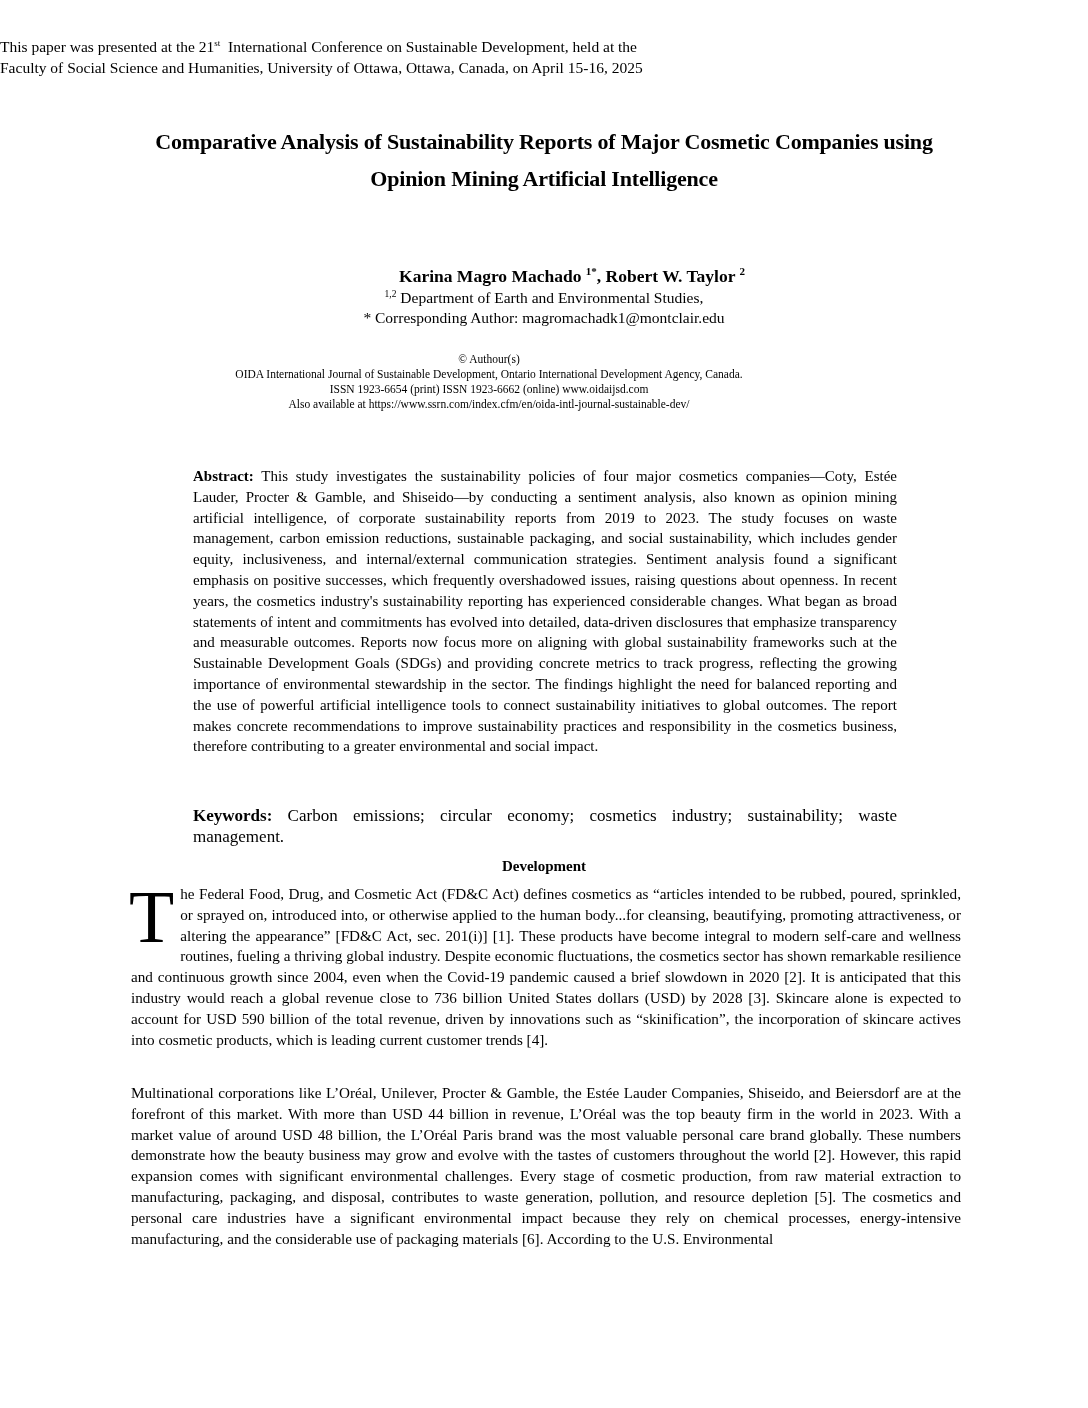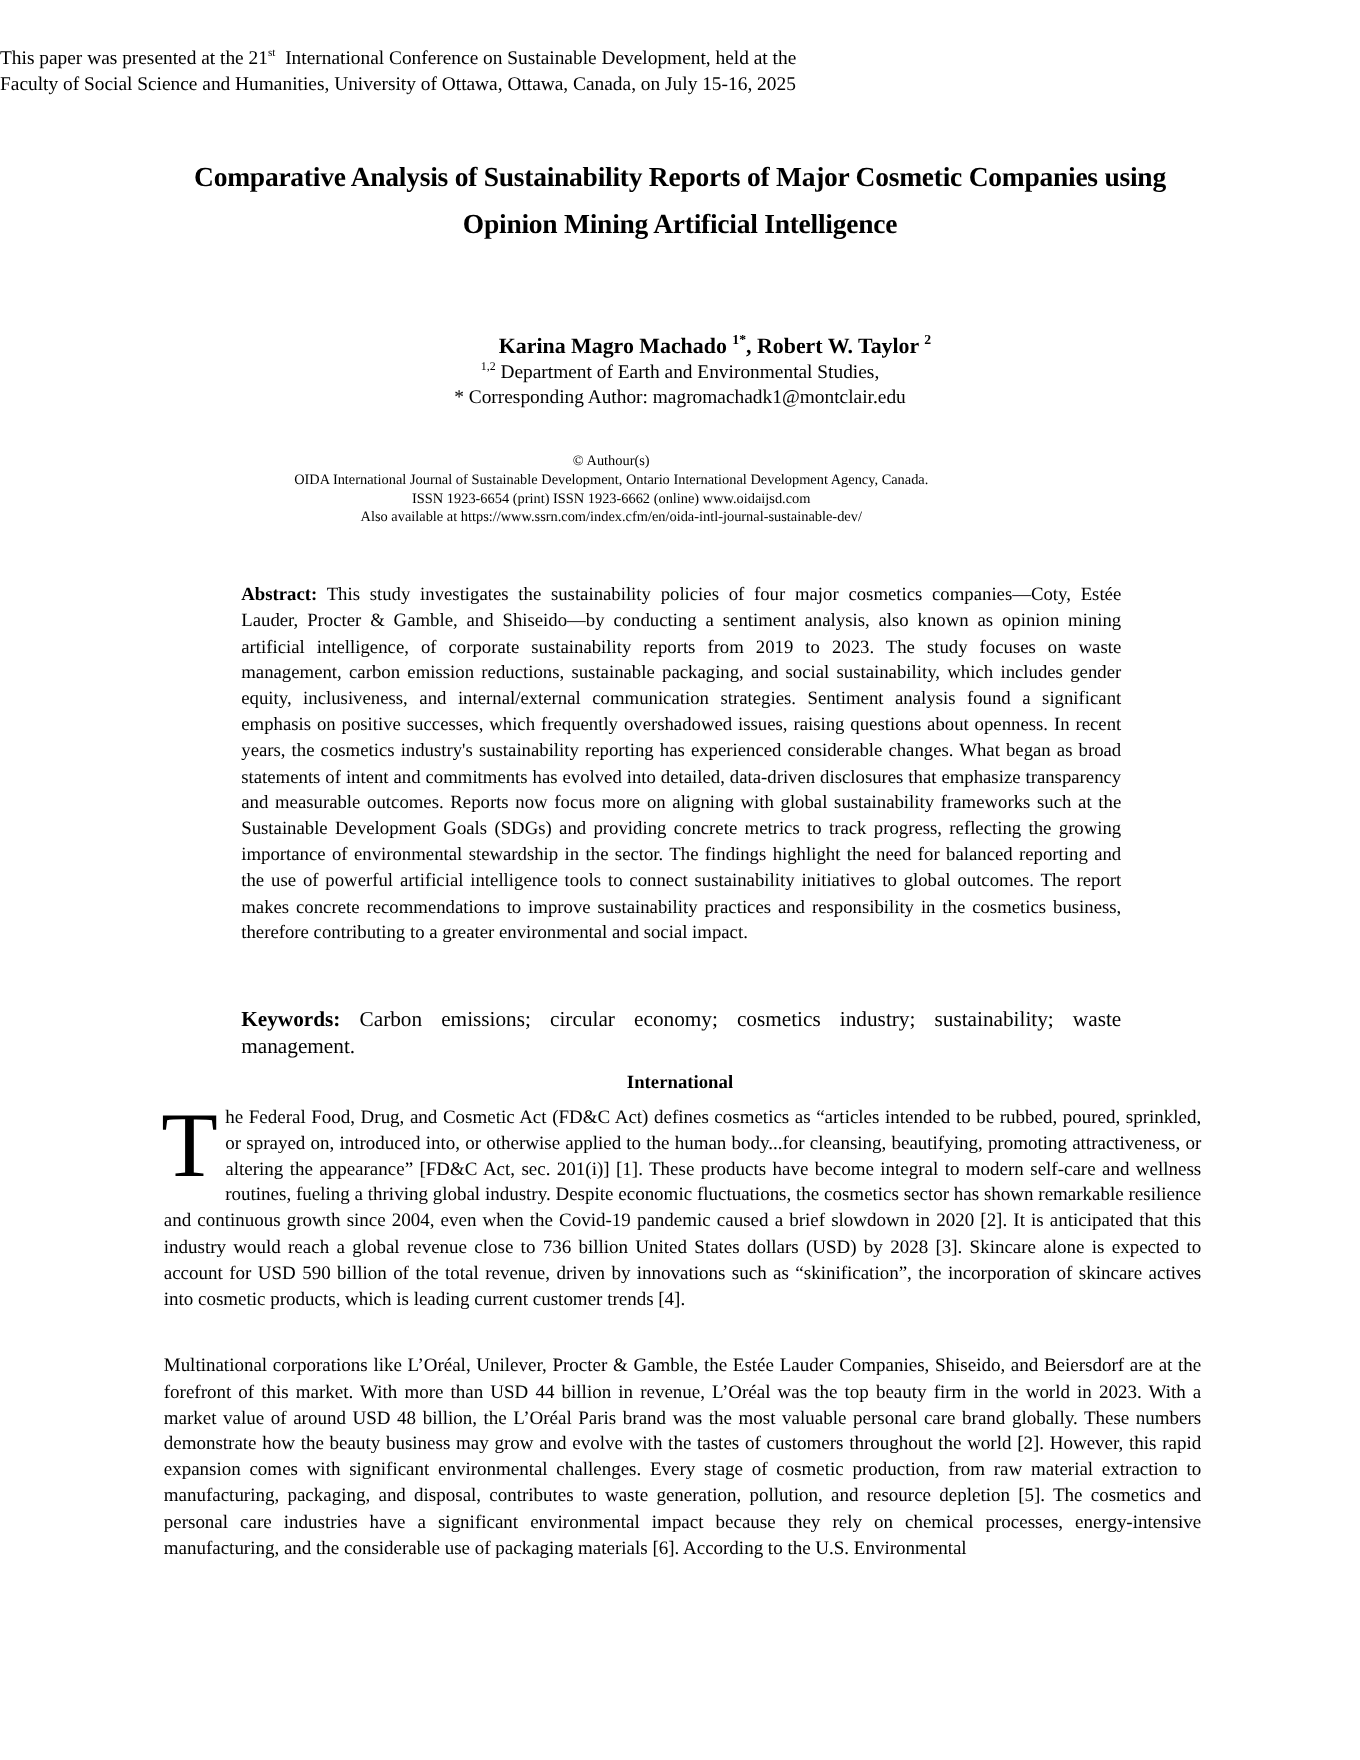--- a/index.html
+++ b/index.html
@@ -4,37 +4,37 @@
 <style>
   html, body { margin: 0; padding: 0; background: #ffffff; }
   body { width: 1088px; height: 1408px; position: relative; overflow: hidden; color: #000; font-family: "Liberation Serif", serif; }
   .conf-note { position: absolute; top: 36px; left: 0; width: 1088px; font-size: 15.5px; line-height: 21px; }
   .conf-note sup { font-size: 9px; vertical-align: 6px; line-height: 0; }
   .title { position: absolute; top: 123px; left: 120px; width: 848px; text-align: center; font-weight: bold; font-size: 22px; line-height: 37px; letter-spacing: -0.2px; }
   .authors { position: absolute; top: 265px; left: 0; width: 1088px; text-align: center; font-weight: bold; font-size: 17.5px; line-height: 22px; margin-left: 28px; }
   .authors sup { font-size: 11px; vertical-align: 7px; line-height: 0; }
   .affil { position: absolute; top: 288px; left: 0; width: 1088px; text-align: center; font-size: 15.5px; line-height: 19.5px; }
   .affil sup { font-size: 9.5px; vertical-align: 6px; line-height: 0; }
-  .journal { position: absolute; top: 362px; left: 0; width: 978px; text-align: center; font-size: 11.5px; line-height: 15px; }
+  .journal { position: absolute; top: 352px; left: 0; width: 978px; text-align: center; font-size: 11.5px; line-height: 15px; }
   .abstract { position: absolute; top: 466px; left: 193px; width: 704px; text-align: justify; font-size: 15px; line-height: 20.8px; }
   .abstract b { font-weight: bold; }
   .keywords { position: absolute; top: 806px; left: 193px; width: 704px; text-align: justify; font-size: 17px; line-height: 20.8px; }
   .section-heading { position: absolute; top: 858px; left: 0; width: 1088px; text-align: center; font-weight: bold; font-size: 15px; }
   .body-text { position: absolute; left: 131px; width: 830px; text-align: justify; font-size: 15.2px; line-height: 20.8px; }
   .p1 { top: 884px; }
   .p2 { top: 1083px; }
   .dropcap { float: left; font-size: 74px; line-height: 58px; height: 60px; padding-right: 6px; margin-top: 4px; margin-left: -2px; }
   .body-text p, .abstract p, .keywords p { margin: 0; }
 </style>
 </head>
 <body>
 
 <div class="conf-note">
   <div><span>This paper was presented at the 21</span><sup>st</sup><span style="white-space:pre">  International Conference on Sustainable Development, held at the</span></div>
-  <div>Faculty of Social Science and Humanities, University of Ottawa, Ottawa, Canada, on July 15-16, 2025</div>
+  <div>Faculty of Social Science and Humanities, University of Ottawa, Ottawa, Canada, on April 15-16, 2025</div>
 </div>
 
 <h1 class="title" style="margin:0">Comparative Analysis of Sustainability Reports of Major Cosmetic Companies using Opinion Mining Artificial Intelligence</h1>
 
 <div class="authors"><span style="white-space:pre">Karina Magro Machado </span><sup>1*</sup><span style="white-space:pre">, </span><span style="white-space:pre">Robert W. Taylor </span><sup>2</sup></div>
 
 <div class="affil">
   <div><sup>1,2</sup><span style="white-space:pre"> Department of Earth and Environmental Studies,</span></div>
   <div>* Corresponding Author: magromachadk1@montclair.edu</div>
 </div>
@@ -47,21 +47,21 @@
 </div>
 
 <div class="abstract">
   <p><b>Abstract:</b><span> This study investigates the sustainability policies of four major cosmetics companies—Coty,  Estée Lauder, Procter &amp; Gamble, and Shiseido—by conducting a sentiment analysis, also known as opinion mining artificial intelligence, of corporate sustainability reports from 2019 to 2023. The study focuses on waste management, carbon emission reductions, sustainable packaging, and social sustainability, which  includes gender equity, inclusiveness, and internal/external communication strategies. Sentiment analysis found a significant emphasis on positive successes, which frequently overshadowed issues, raising questions about openness. In recent years, the cosmetics industry's sustainability reporting has experienced considerable changes. What began as broad statements of intent and commitments has evolved into detailed, data-driven disclosures that emphasize transparency and measurable outcomes. Reports now focus more on aligning with global sustainability frameworks such at the Sustainable Development Goals (SDGs) and providing concrete metrics to track progress, reflecting the growing importance of environmental stewardship in the sector. The findings highlight the need for balanced reporting and the use of powerful artificial intelligence tools to connect sustainability initiatives to global outcomes. The report makes concrete recommendations to  improve sustainability practices and responsibility in the cosmetics business, therefore  contributing to a greater environmental and social impact.</span></p>
 </div>
 
 <div class="keywords">
   <p><b>Keywords:</b><span> Carbon emissions; circular economy; cosmetics industry; sustainability; waste management.</span></p>
 </div>
 
-<div class="section-heading">International</div>
+<div class="section-heading">Development</div>
 
 <div class="body-text p1">
   <p><span class="dropcap">T</span><span>he Federal Food, Drug, and Cosmetic Act (FD&amp;C Act) defines cosmetics as “articles intended to be rubbed, poured, sprinkled, or sprayed on, introduced into, or otherwise applied to the human body...for cleansing, beautifying, promoting attractiveness, or altering the appearance” [FD&amp;C Act, sec. 201(i)] [1]. These products have become integral to modern self-care and wellness routines, fueling a thriving global industry. Despite economic fluctuations, the cosmetics sector has shown remarkable resilience and continuous growth since 2004, even when the Covid-19 pandemic caused a brief slowdown in 2020 [2]. It is anticipated that this industry would reach a global revenue close to 736 billion United States dollars (USD) by 2028 [3]. Skincare alone is expected to account for USD 590 billion of the total revenue, driven by innovations such as “skinification”, the incorporation of skincare actives into cosmetic products, which is leading current customer trends [4].</span></p>
 </div>
 
 <div class="body-text p2">
   <p>Multinational corporations like L’Oréal, Unilever, Procter &amp; Gamble, the Estée Lauder Companies, Shiseido, and Beiersdorf are at the forefront of this market. With more than USD 44 billion in revenue, L’Oréal was the top beauty firm in the world in 2023. With a market value of around USD 48 billion, the L’Oréal Paris brand was the most valuable personal care brand globally. These numbers demonstrate how the beauty business may grow and evolve with the tastes of customers throughout the world [2]. However, this rapid expansion comes with significant environmental challenges. Every stage of cosmetic production, from raw material extraction to manufacturing, packaging, and disposal, contributes to waste generation, pollution, and resource depletion [5]. The cosmetics and personal care industries have a significant environmental impact because they rely on chemical processes, energy-intensive manufacturing, and the considerable use of packaging materials [6]. According to the U.S. Environmental</p>
 </div>
 
 </body></html>

